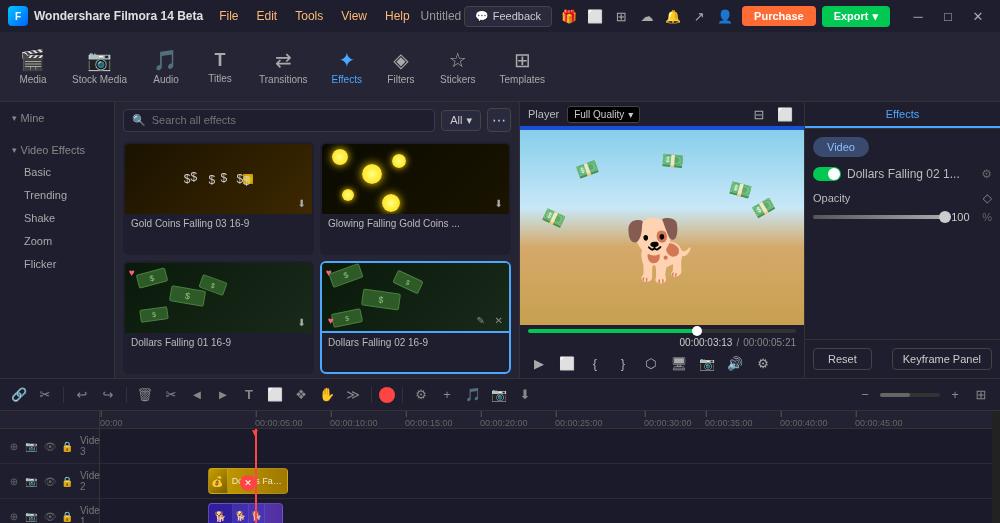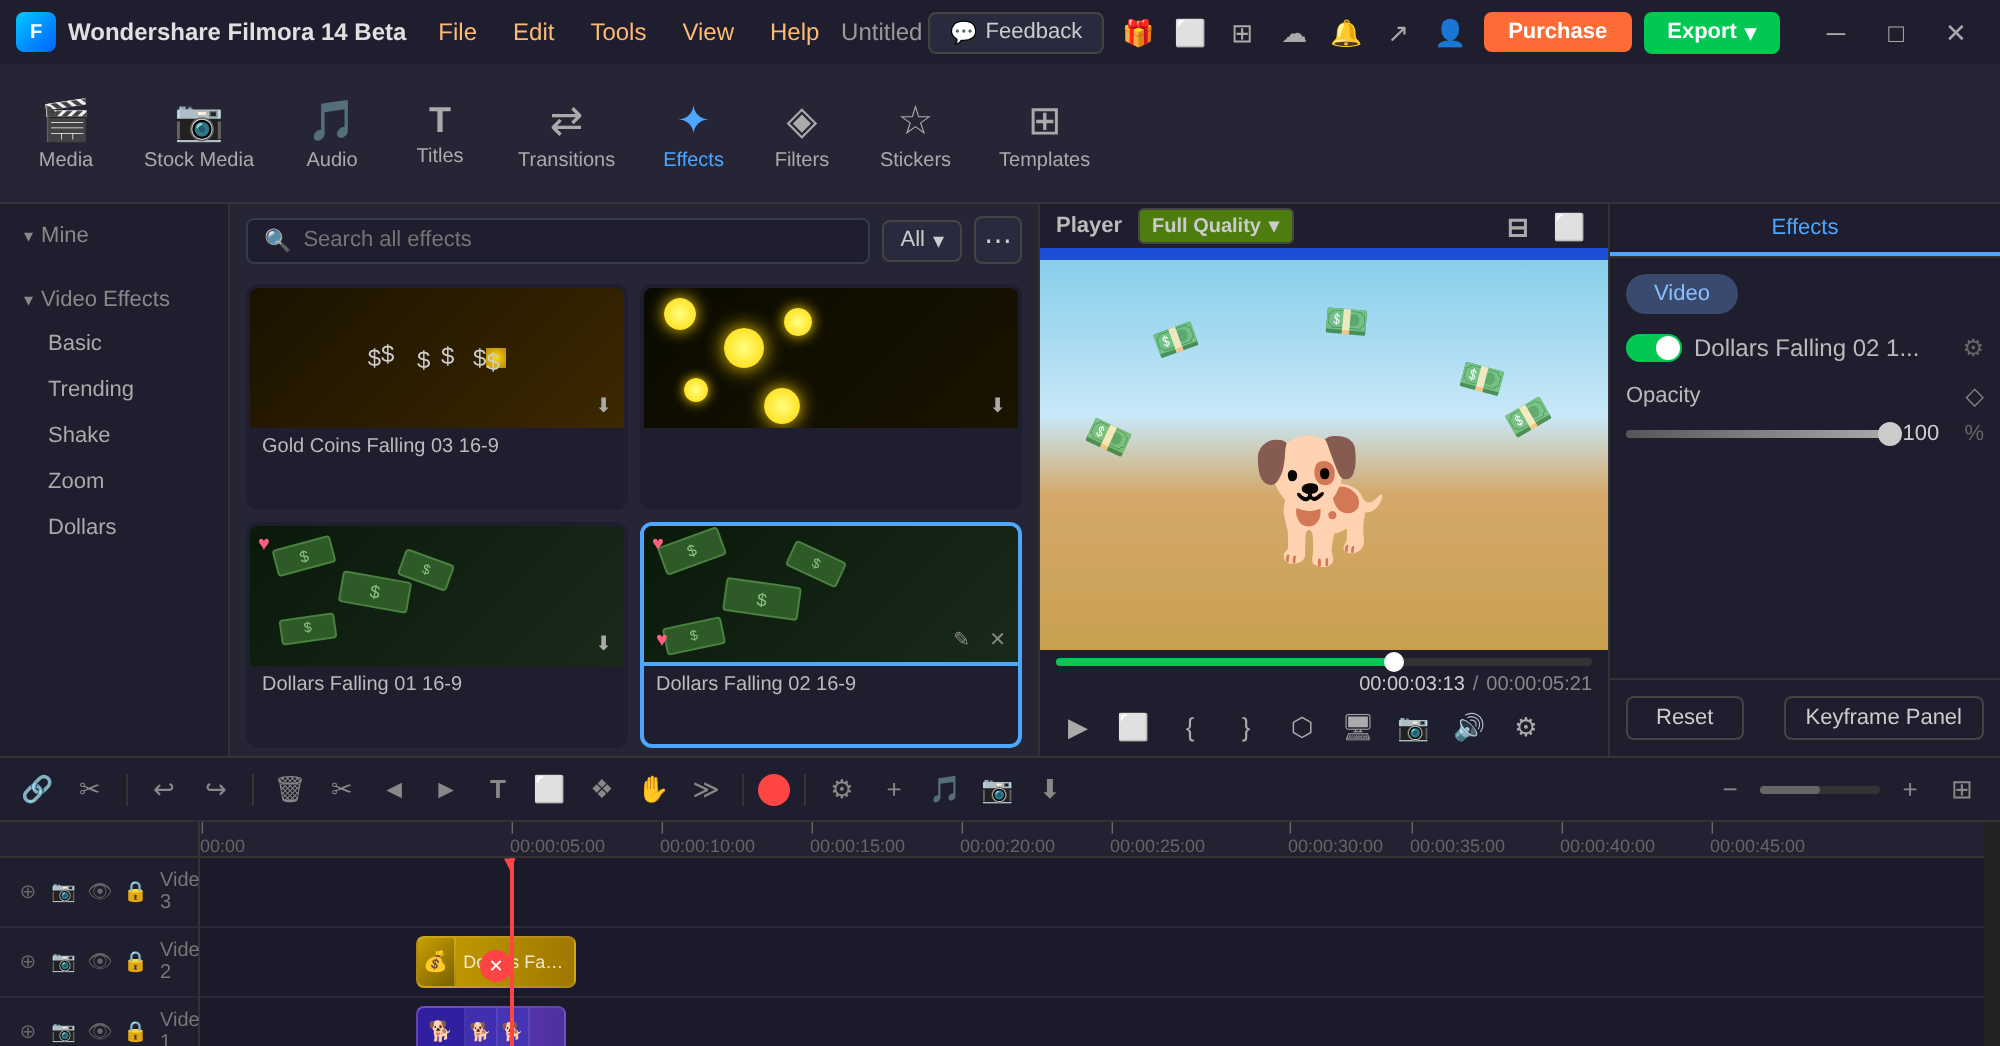--- a/index.html
+++ b/index.html
@@ -51,23 +51,23 @@
     .effect-item { background: #1e1e2e; border-radius: 6px; overflow: hidden; cursor: pointer; border: 2px solid transparent; position: relative; }
     .effect-item.selected { border-color: #4da6ff; }
     .effect-thumb { width: 100%; height: 70px; position: relative; overflow: hidden; }
     .effect-thumb-gold { background: linear-gradient(135deg, #1a1200, #3d2800); display: flex; align-items: center; justify-content: center; }
     .effect-thumb-dollars { background: linear-gradient(135deg, #0a1a0a, #1a2a1a); display: flex; align-items: center; justify-content: center; }
     .effect-label { padding: 4px 6px 6px; font-size: 10px; color: #bbb; }
     .effect-heart { position: absolute; top: 4px; left: 4px; color: #ff6080; font-size: 10px; }
 
     
     .player-area { width: 285px; background: #1a1a2a; display: flex; flex-direction: column; border-right: 1px solid #333; }
-    .player-header { height: 28px; display: flex; align-items: center; padding: 0 8px; gap: 8px; background: #1e1e2e; border-bottom: 6px solid #1d4ed8; font-weight: bold; }
+    .player-header { height: 28px; display: flex; align-items: center; padding: 0 8px; gap: 8px; background: #1e1e2e; border-bottom: 4px solid #1d4ed8; }
     .player-label { color: #bbb; font-size: 11px; }
-    .quality-select { background: #4d7c0f; border: 1px solid #444; border-radius: 3px; color: #ccc; padding: 2px 6px; font-size: 10px; cursor: pointer; display: flex; align-items: center; gap: 4px; }
+    .quality-select { background: #000000; border: 1px solid #444; border-radius: 3px; color: #ccc; padding: 2px 6px; font-size: 10px; cursor: pointer; display: flex; align-items: center; gap: 4px; }
     .player-header-icons { margin-left: auto; display: flex; gap: 4px; }
     .player-video { flex: 1; background: #0a0a1a; display: flex; align-items: center; justify-content: center; position: relative; overflow: hidden; }
     .player-dog-scene { width: 100%; height: 100%; background: linear-gradient(180deg, #87ceeb 0%, #c8e8f8 40%, #d4a96a 60%, #c8a050 100%); position: relative; display: flex; align-items: center; justify-content: center; }
     .shiba-dog { font-size: 60px; position: absolute; bottom: 20%; left: 50%; transform: translateX(-50%); }
     .dollar-fly { position: absolute; font-size: 18px; opacity: 0.8; }
     .player-controls { background: #1e1e2e; padding: 4px 8px; }
     .progress-bar-container { margin-bottom: 4px; position: relative; height: 4px; background: #333; border-radius: 2px; }
     .progress-fill { height: 100%; background: #00c853; border-radius: 2px; position: relative; }
     .progress-handle { width: 10px; height: 10px; background: white; border-radius: 50%; position: absolute; top: -3px; right: -5px; }
     .time-display { display: flex; justify-content: flex-end; align-items: center; gap: 4px; margin-bottom: 4px; font-size: 10px; color: #888; }
@@ -231,21 +231,21 @@
     </div>
     <div class="sidebar-section">
       <div class="sidebar-header">
         <span class="arrow">▾</span>
         <span>Video Effects</span>
       </div>
       <div class="sidebar-item">Basic</div>
       <div class="sidebar-item">Trending</div>
       <div class="sidebar-item">Shake</div>
       <div class="sidebar-item">Zoom</div>
-      <div class="sidebar-item">Dollars</div>
+      <div class="sidebar-item">Flicker</div>
     </div>
   </div>
 
   <div class="effects-panel">
     <div class="effects-search">
       <div class="search-box">
         <span style="color:#666;">🔍</span>
         <input type="text" placeholder="Search all effects" style="">
       </div>
       <div class="filter-btn">
@@ -272,20 +272,21 @@
 
       <div class="effect-item">
         <div class="effect-thumb" style="background:linear-gradient(135deg,#0a0a00,#1a1400);position:relative;overflow:hidden;">
           <div style="position:absolute;top:5px;left:10px;width:16px;height:16px;background:radial-gradient(circle,#ffff80,#ffd700);border-radius:50%;box-shadow:0 0 8px #ffd700;"></div>
           <div style="position:absolute;top:20px;left:40px;width:20px;height:20px;background:radial-gradient(circle,#ffff80,#ffd700);border-radius:50%;box-shadow:0 0 10px #ffd700;"></div>
           <div style="position:absolute;top:10px;left:70px;width:14px;height:14px;background:radial-gradient(circle,#ffff80,#ffd700);border-radius:50%;box-shadow:0 0 7px #ffd700;"></div>
           <div style="position:absolute;top:45px;left:20px;width:12px;height:12px;background:radial-gradient(circle,#ffff80,#ffd700);border-radius:50%;box-shadow:0 0 6px #ffd700;"></div>
           <div style="position:absolute;top:50px;left:60px;width:18px;height:18px;background:radial-gradient(circle,#ffff80,#ffd700);border-radius:50%;box-shadow:0 0 9px #ffd700;"></div>
           <div style="position:absolute;bottom:5px;right:6px;color:#aaa;font-size:10px;">⬇</div>
         </div>
+        <div class="effect-label">Glowing Falling Gold Coins ...</div>
       </div>
 
       <div class="effect-item">
         <div class="effect-thumb effect-thumb-dollars" style="position:relative;overflow:hidden;">
           <span class="effect-heart">♥</span>
           <dollar-bill style="top:8px;left:12px;width:30px;height:14px;transform:rotate(-15deg);position:absolute;background:#2d5a27;border:1px solid #4a8040;border-radius:2px;font-size:8px;color:#90c080;display:flex;align-items:center;justify-content:center;">$</dollar-bill>
           <dollar-bill style="top:25px;left:45px;width:35px;height:16px;transform:rotate(10deg);position:absolute;background:#2d5a27;border:1px solid #4a8040;border-radius:2px;font-size:9px;color:#90c080;display:flex;align-items:center;justify-content:center;">$</dollar-bill>
           <dollar-bill style="top:45px;left:15px;width:28px;height:13px;transform:rotate(-8deg);position:absolute;background:#2d5a27;border:1px solid #4a8040;border-radius:2px;font-size:7px;color:#90c080;display:flex;align-items:center;justify-content:center;">$</dollar-bill>
           <dollar-bill style="top:15px;left:75px;width:26px;height:14px;transform:rotate(20deg);position:absolute;background:#2d5a27;border:1px solid #4a8040;border-radius:2px;font-size:7px;color:#90c080;display:flex;align-items:center;justify-content:center;">$</dollar-bill>
           <div style="position:absolute;bottom:5px;right:6px;color:#aaa;font-size:10px;">⬇</div>

